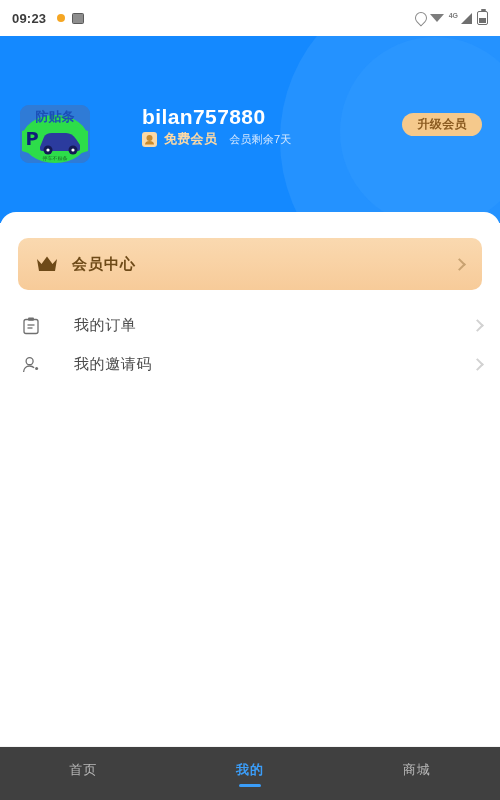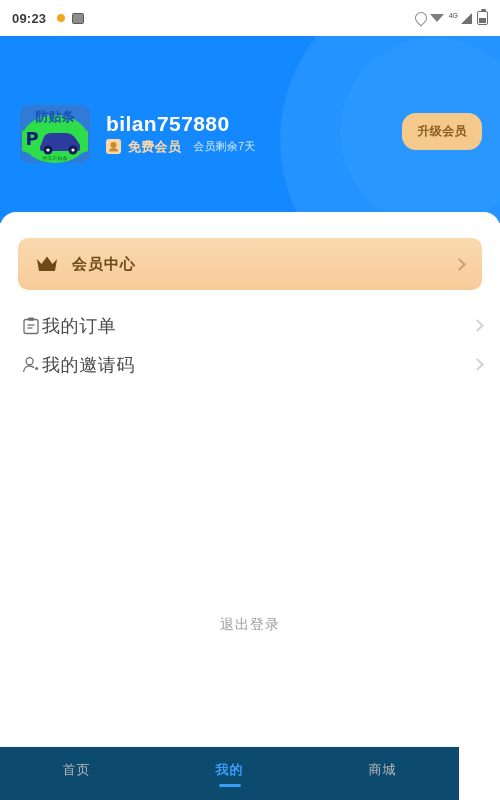--- a/index.html
+++ b/index.html
@@ -63,21 +63,21 @@
     width:330px; height:330px; border-radius:50%;
     background:#2492FF;
   }
   .header-blob2{
     position:absolute; right:-30px; top:10px;
     width:190px; height:190px; border-radius:50%;
     background:#2f99ff; opacity:.55;
   }
   .profile{
     position:absolute; left:20px; top:78px; right:20px;
-    display:flex; align-items:center; z-index:3;
+    display:flex; align-items:flex-start; z-index:3;gap:36px;
   }
   .avatar{
     width:70px;height:58px;border-radius:9px;overflow:hidden;flex:0 0 auto;
     background:#2f7bd6; position:relative;
   }
   .avatar svg{ display:block; width:70px; height:58px; }
   .profile-text{ margin-left:16px; flex:1 1 auto; min-width:0; }
   .uname{
     font-size:21px; color:#ffffff; font-weight:600; letter-spacing:.4px;
     line-height:1.15; white-space:nowrap;
@@ -90,21 +90,21 @@
   .mbadge-ico svg{ display:block; }
   .mfree{
     font-size:13px;color:#FBD9A6;font-weight:700;margin-left:7px;white-space:nowrap;letter-spacing:.3px;
   }
   .mleft{
     font-size:11px;color:#d7e9ff;margin-left:12px;white-space:nowrap;letter-spacing:.2px;
   }
   .upgrade{
     position:absolute; right:18px; top:86px; z-index:4;
     background:#F5C98C; color:#8A5A20; font-size:12px; font-weight:700;
-    border:none; border-radius:14px; padding:10px 15px; letter-spacing:.4px;
+    border:none; border-radius:14px; padding:3px 15px; letter-spacing:.4px;
     white-space:nowrap; cursor:pointer;
   }
 
   
   .sheet{
     position:absolute; top:212px; left:0; width:500px; bottom:0;
     background:#ffffff; border-radius:16px 16px 0 0; z-index:5;
   }
 
   
@@ -126,34 +126,34 @@
   .chev.gray{ border-color:#d2d2d2; }
 
   
   .menu{ position:absolute; top:94px; left:0; right:0; }
   .menu-item{
     height:39px; display:flex; align-items:center;
     padding:0 18px 0 20px; cursor:pointer;
   }
   .menu-ico{ width:22px;height:22px;flex:0 0 auto;display:flex;align-items:center;justify-content:center; }
   .menu-label{
-    font-size:18px; color:#4a4a4a; margin-left:0; letter-spacing:.6px;
+    font-size:15px; color:#4a4a4a; margin-left:32px; letter-spacing:.6px;
   }
   .menu-item .chev{ margin-left:auto; }
 
   
   .logout{
     position:absolute; top:404px; left:0; right:0; text-align:center;
     font-size:14px; color:#9a9a9a; letter-spacing:1px; cursor:pointer;
   }
 
   
   .tabbar{
-    position:absolute; left:0; bottom:0; width:459px; height:54px;
-    background:#0c4a6e; display:flex; z-index:30;
+    position:absolute; left:0; bottom:0; width:500px; height:54px;
+    background:#404040; display:flex; z-index:30;
     border-top:1px solid #f4f4f4;
   }
   .tab{
     flex:1 1 0; display:flex; flex-direction:column; align-items:center;
     justify-content:center; cursor:pointer; position:relative;
   }
   .tab-label{ font-size:13px; color:#b8b8b8; letter-spacing:1px; font-weight:500; }
   .tab.active .tab-label{ color:#3B9DF8; font-weight:700; }
   .tab-underline{
     width:22px;height:3px;border-radius:2px;background:#3B9DF8;
@@ -255,21 +255,20 @@
           <circle cx="15.6" cy="13.6" r="1.5" fill="#6f6f6f" stroke="none"></circle>
         </svg>
       </span>
       <span class="menu-label">我的邀请码</span>
       <span class="chev gray"></span>
     </div>
 
 
   </div>
 
-  <div class="logout">退出登录</div>
 </div>
 
 <div class="tabbar">
   <div class="tab">
     <span class="tab-label">首页</span>
     <span class="tab-underline"></span>
   </div>
   <div class="tab active">
     <span class="tab-label">我的</span>
     <span class="tab-underline"></span>

